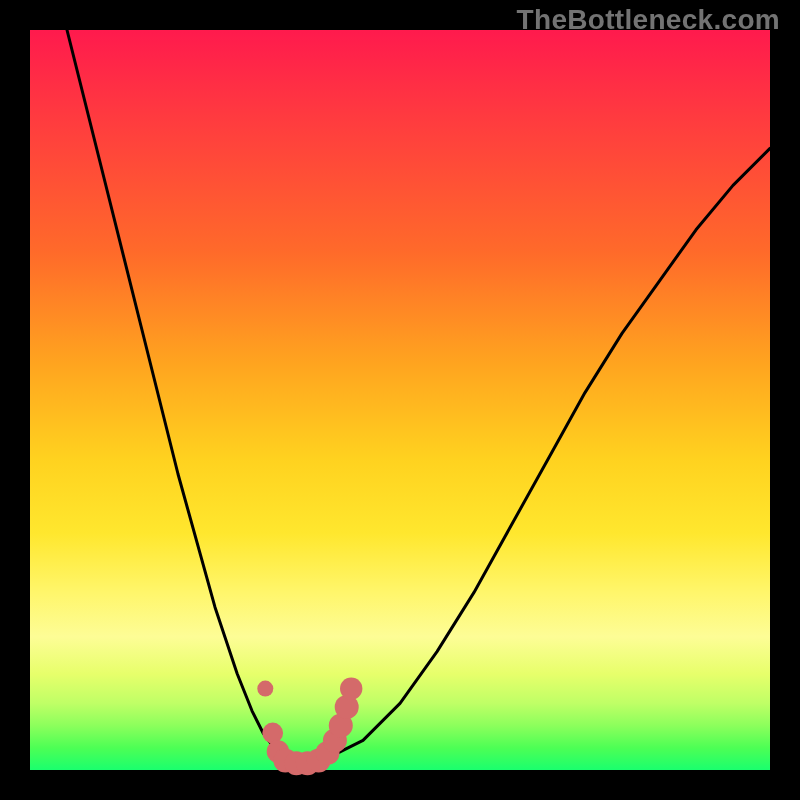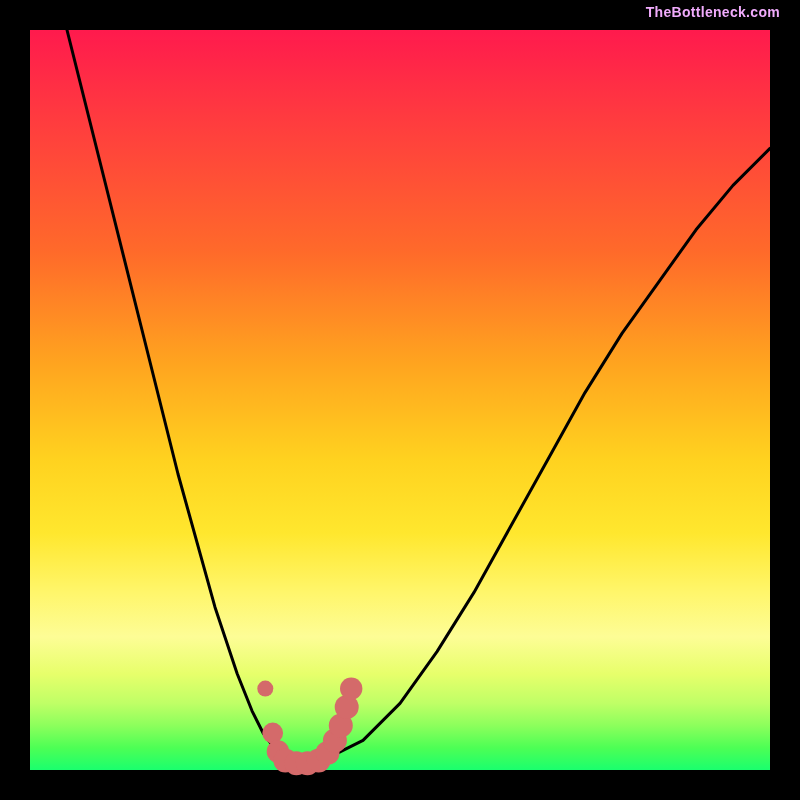--- a/index.html
+++ b/index.html
@@ -40,23 +40,23 @@
       #bfff66 91%,
       #8cff5c 94%,
       #4dff55 97%,
       #1aff6e 100%
     );
   }
   .attribution {
     position: absolute;
     top: 4px;
     right: 20px;
-    font-size: 14px;
+    font-size: 28px;
     font-weight: 600;
-    color: #f0abfc;
+    color: #737373;
     letter-spacing: 0.3px;
     user-select: none;
   }
   svg.curve {
     position: absolute;
     left: 0;
     top: 0;
     width: 740px;
     height: 740px;
     overflow: visible;

